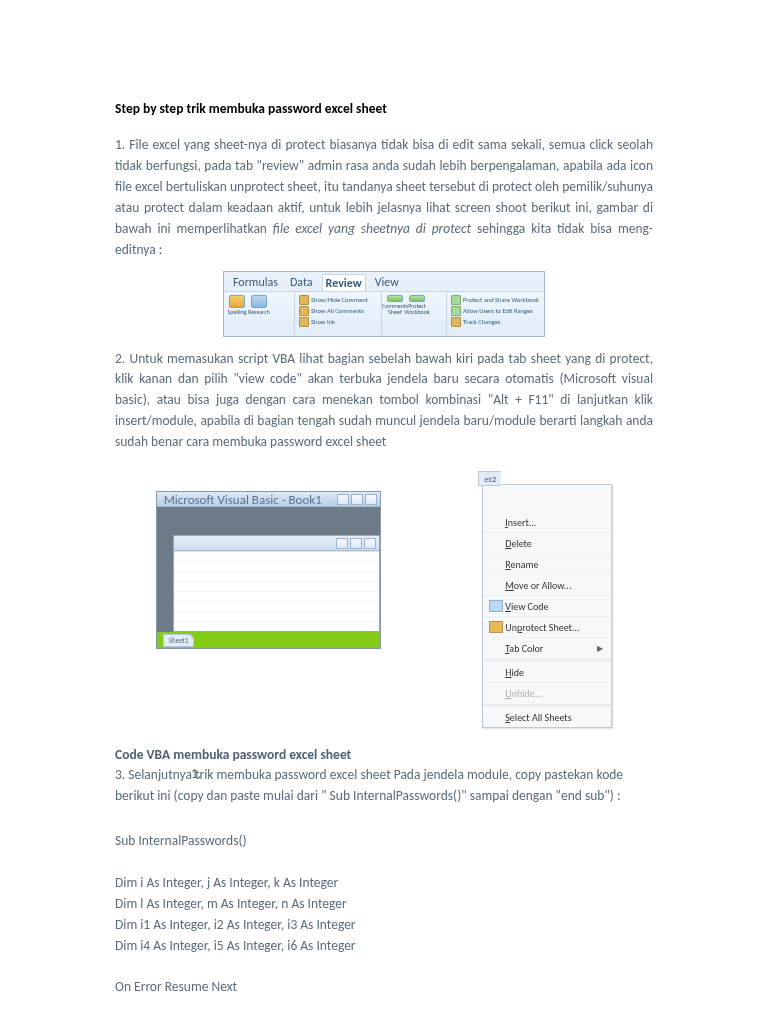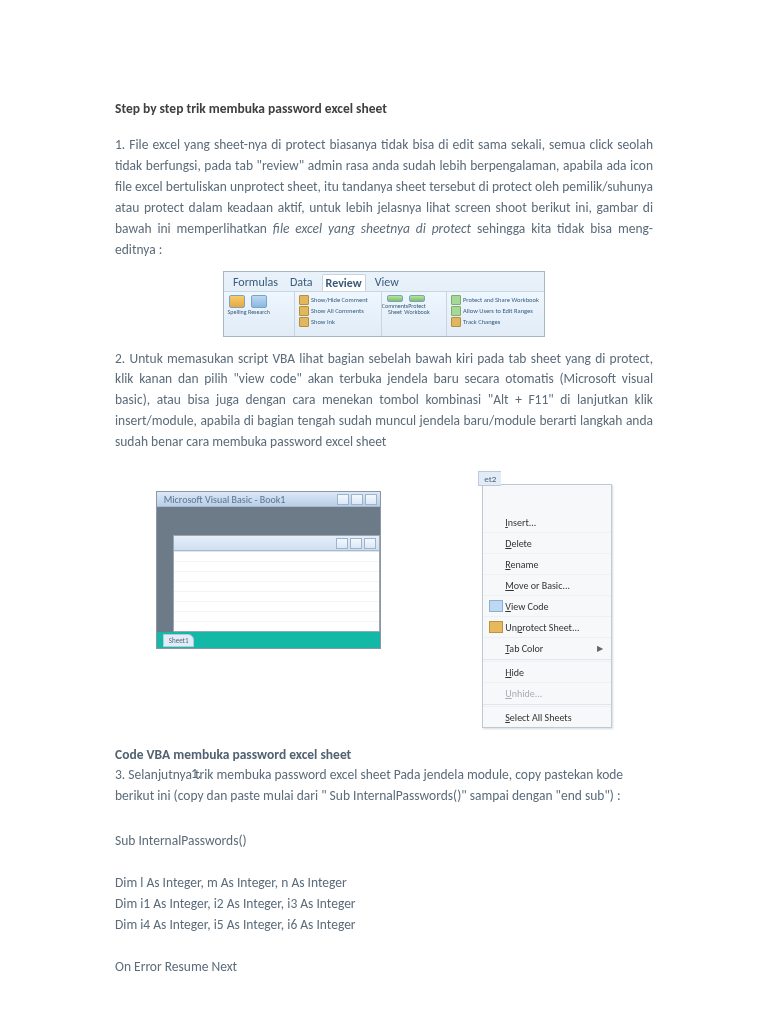--- a/index.html
+++ b/index.html
@@ -8,21 +8,21 @@
     font-family: Calibri, "Segoe UI", Arial, sans-serif;
     font-size: 13.5px;
     color: #5b6b7a;
     width: 768px;
   }
   .page {
     padding: 100px 115px 40px 115px;
     box-sizing: border-box;
   }
   .title {
-    color: #404040;
+    color: #000000;
     font-weight: 700;
     margin-bottom: 18px;
   }
   .para {
     line-height: 1.55;
     margin-bottom: 10px;
   }
   .para.justify { text-align: justify; }
   .b { font-weight: 400; }
   .i { font-style: italic; }
@@ -102,21 +102,21 @@
     box-shadow: 0 1px 0 #fff inset;
   }
   .titlebar {
     height: 14px;
     background: linear-gradient(#dce8f6,#b9cfe7);
     border-bottom: 1px solid #a7b9cc;
     display: flex;
     align-items: center;
     justify-content: flex-end;
     padding: 0 3px;
-    font-size: 10px; color:#5a7390;
+    font-size: 13px; color:#5a7390;
   }
   .titlebar .txt { margin-right: auto; padding-left: 4px; white-space: nowrap; overflow:hidden;}
   .winicons { display:flex; gap:2px; }
   .winicons div {
     width:10px; height:9px;
     border:1px solid #9db4cc;
     background: linear-gradient(#f4f8fd,#dbe8f5);
   }
   .vba .body {
     height: 28px;
@@ -130,21 +130,21 @@
     width: 205px; height: 95px;
     margin-top: 0;
   }
   .module .titlebar { background: linear-gradient(#e5eef9,#cfdff1);}
   .module .sheet {
     background: repeating-linear-gradient(to bottom, #fff 0 9px, #f4f4f4 9px 10px);
     height: 74px;
     border-top:1px solid #dfe5eb;
   }
   .vba .footer {
-    height: 16px; background:#14b8a6;
+    height: 16px; background:#84cc16;
     display:flex; align-items:center; padding-left:6px; gap:4px;
   }
   .tab {
     font-size:7px; padding:1px 5px;
     background:#e3edf7; border:1px solid #b8c9da;
     border-radius:0 6px 0 0; color:#4c6580;
   }
 
   
   .ctxwrap {
@@ -326,21 +326,21 @@
         <div class="item">
             <div class="iconcell"></div>
             <span><u>D</u><span>elete</span></span>
           </div>
         <div class="item">
             <div class="iconcell"></div>
             <span><u>R</u><span>ename</span></span>
           </div>
         <div class="item">
             <div class="iconcell"></div>
-            <span><u>M</u><span>ove or Basic...</span></span>
+            <span><u>M</u><span>ove or Allow...</span></span>
           </div>
         <div class="item">
             <div class="iconcell">
               <div class="i2"></div>
             </div>
             <span><u>V</u><span>iew Code</span></span>
           </div>
         <div class="item">
             <div class="iconcell">
               <div class="i1"></div>
@@ -375,20 +375,21 @@
   <div class="step3">
     <span class="list-marker">1.</span>
     <div class="para">3. Selanjutnya trik membuka password excel sheet Pada jendela module, copy pastekan kode berikut ini (copy dan paste mulai dari " Sub InternalPasswords()" sampai dengan "end sub") :</div>
   </div>
 
   <div class="spacer"></div>
 
   <div class="code">
     <span class="line">Sub InternalPasswords()</span>
     <span class="line">&nbsp;</span>
+    <span class="line">Dim i As Integer, j As Integer, k As Integer</span>
     <span class="line">Dim l As Integer, m As Integer, n As Integer</span>
     <span class="line">Dim i1 As Integer, i2 As Integer, i3 As Integer</span>
     <span class="line">Dim i4 As Integer, i5 As Integer, i6 As Integer</span>
     <span class="line">&nbsp;</span>
     <span class="line">On Error Resume Next</span>
   </div>
 
 </div>
 
 </body></html>

